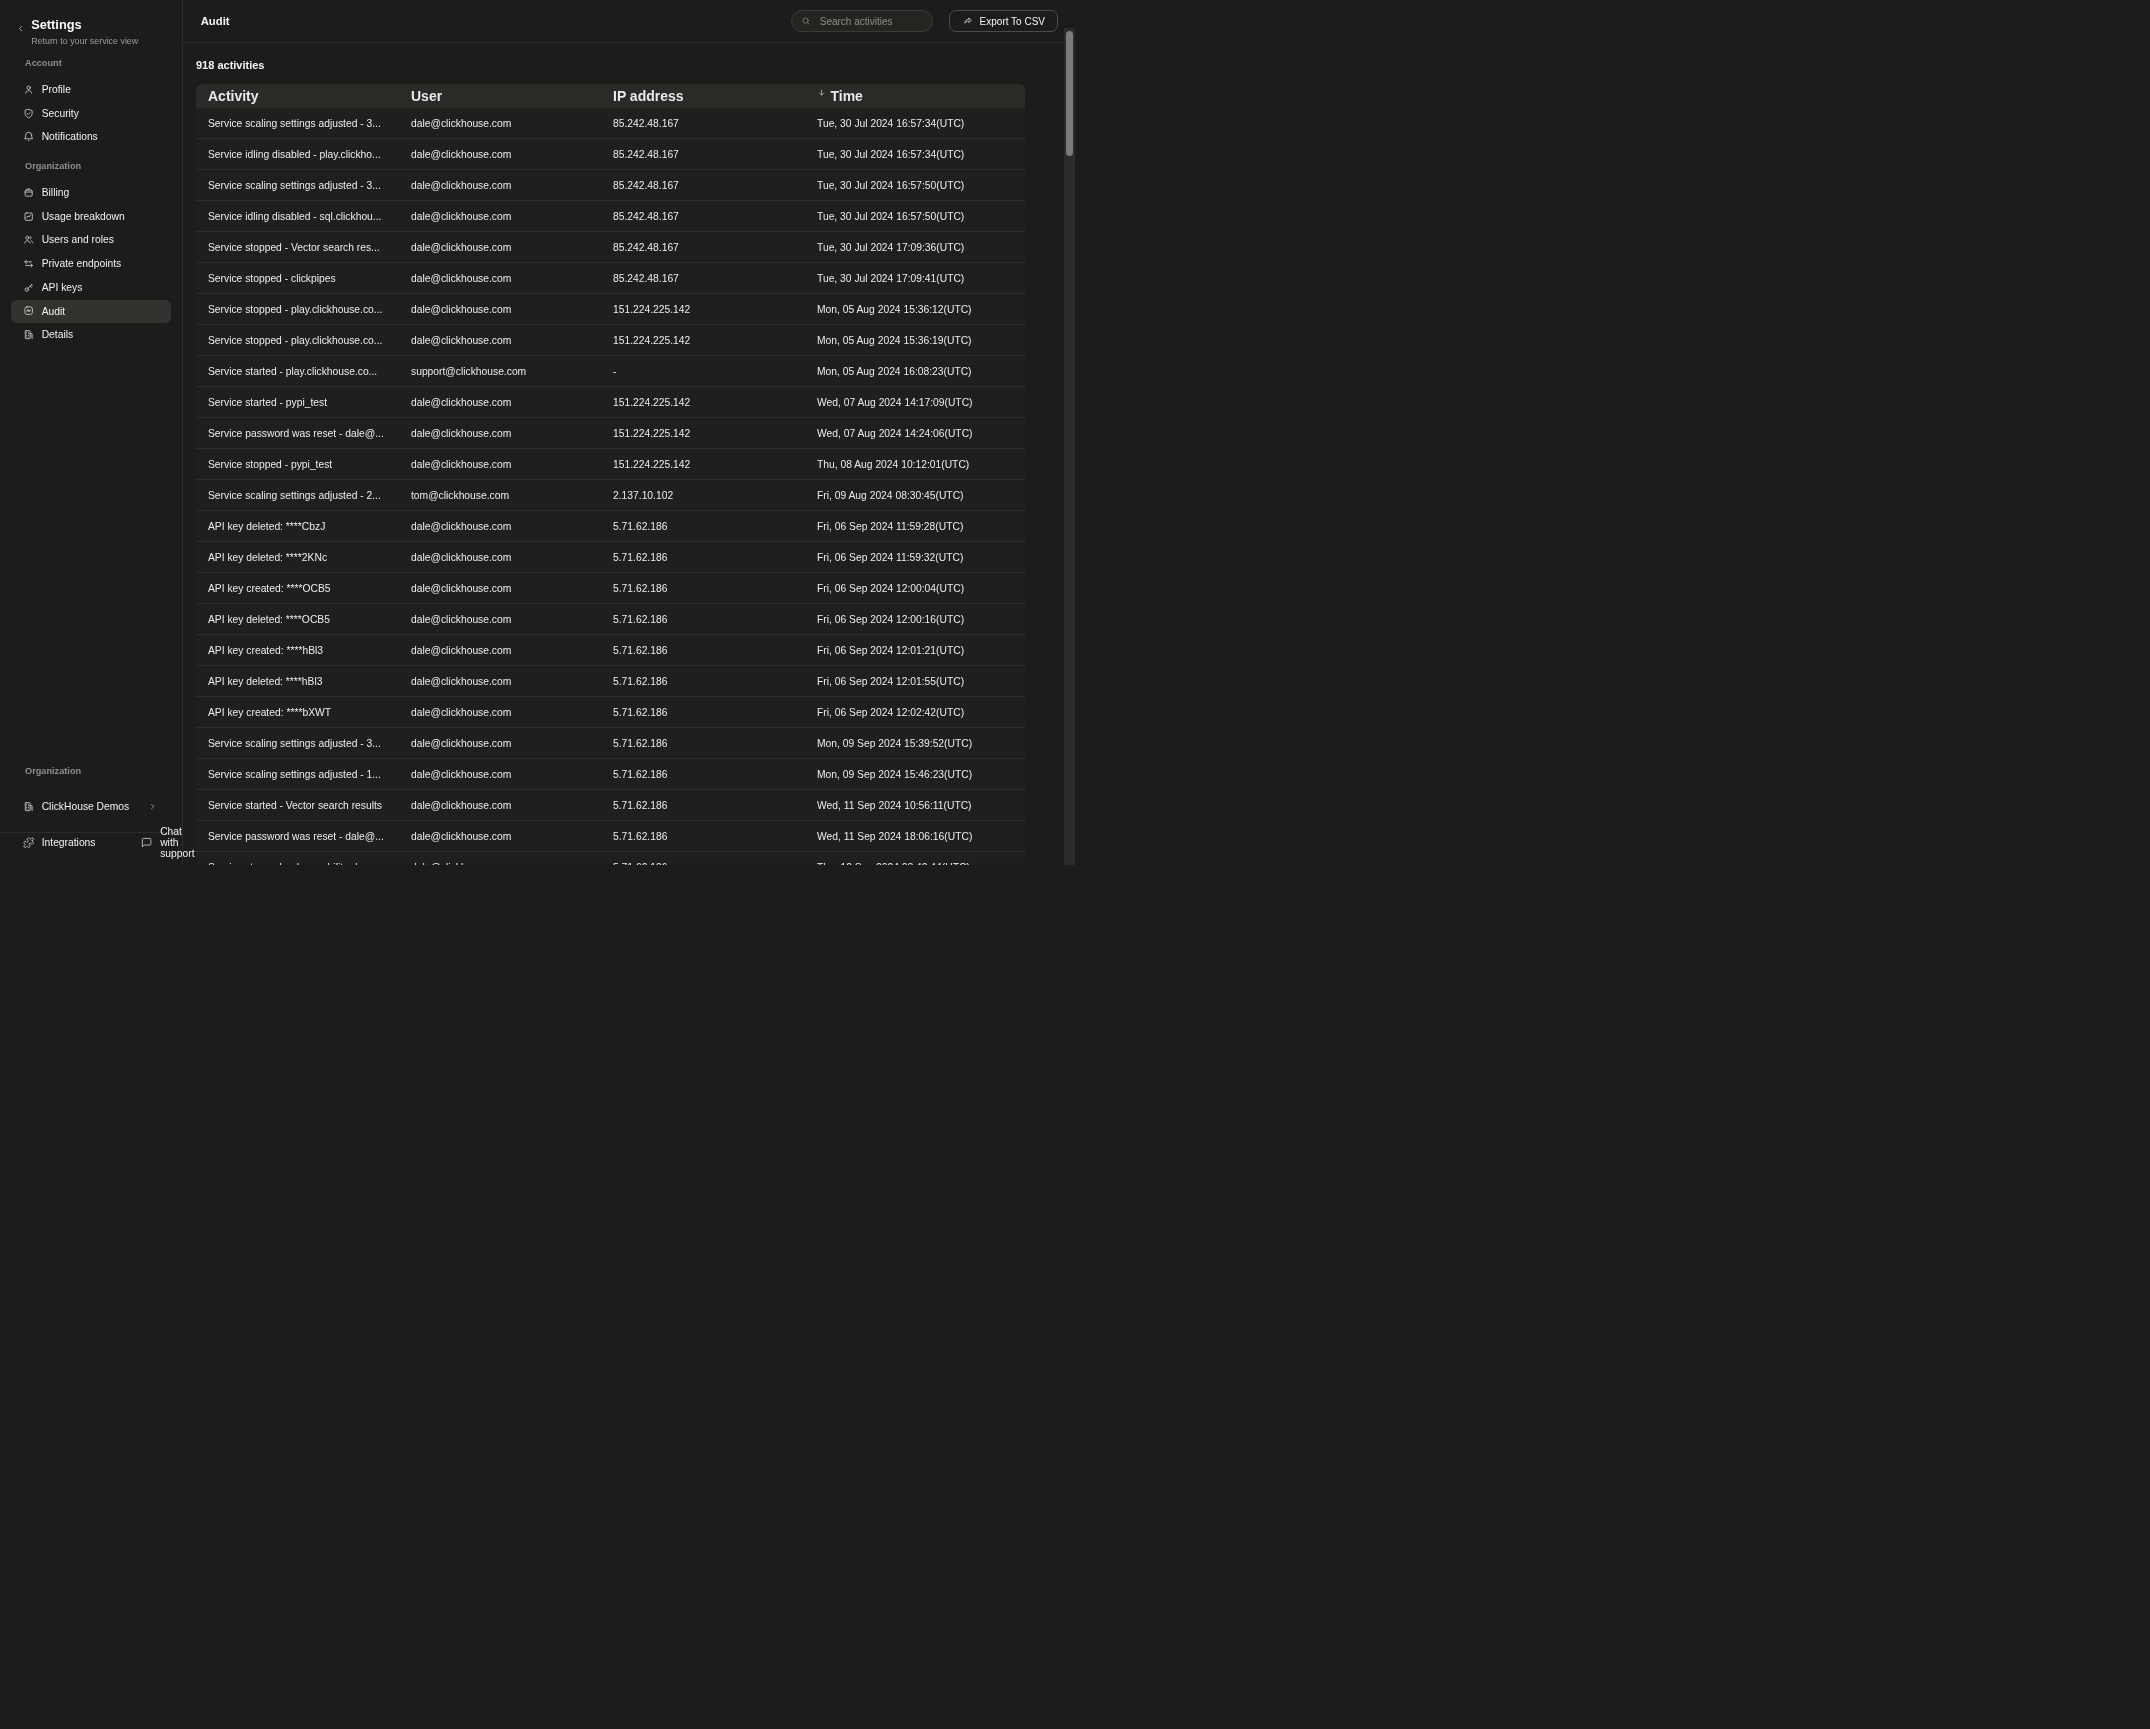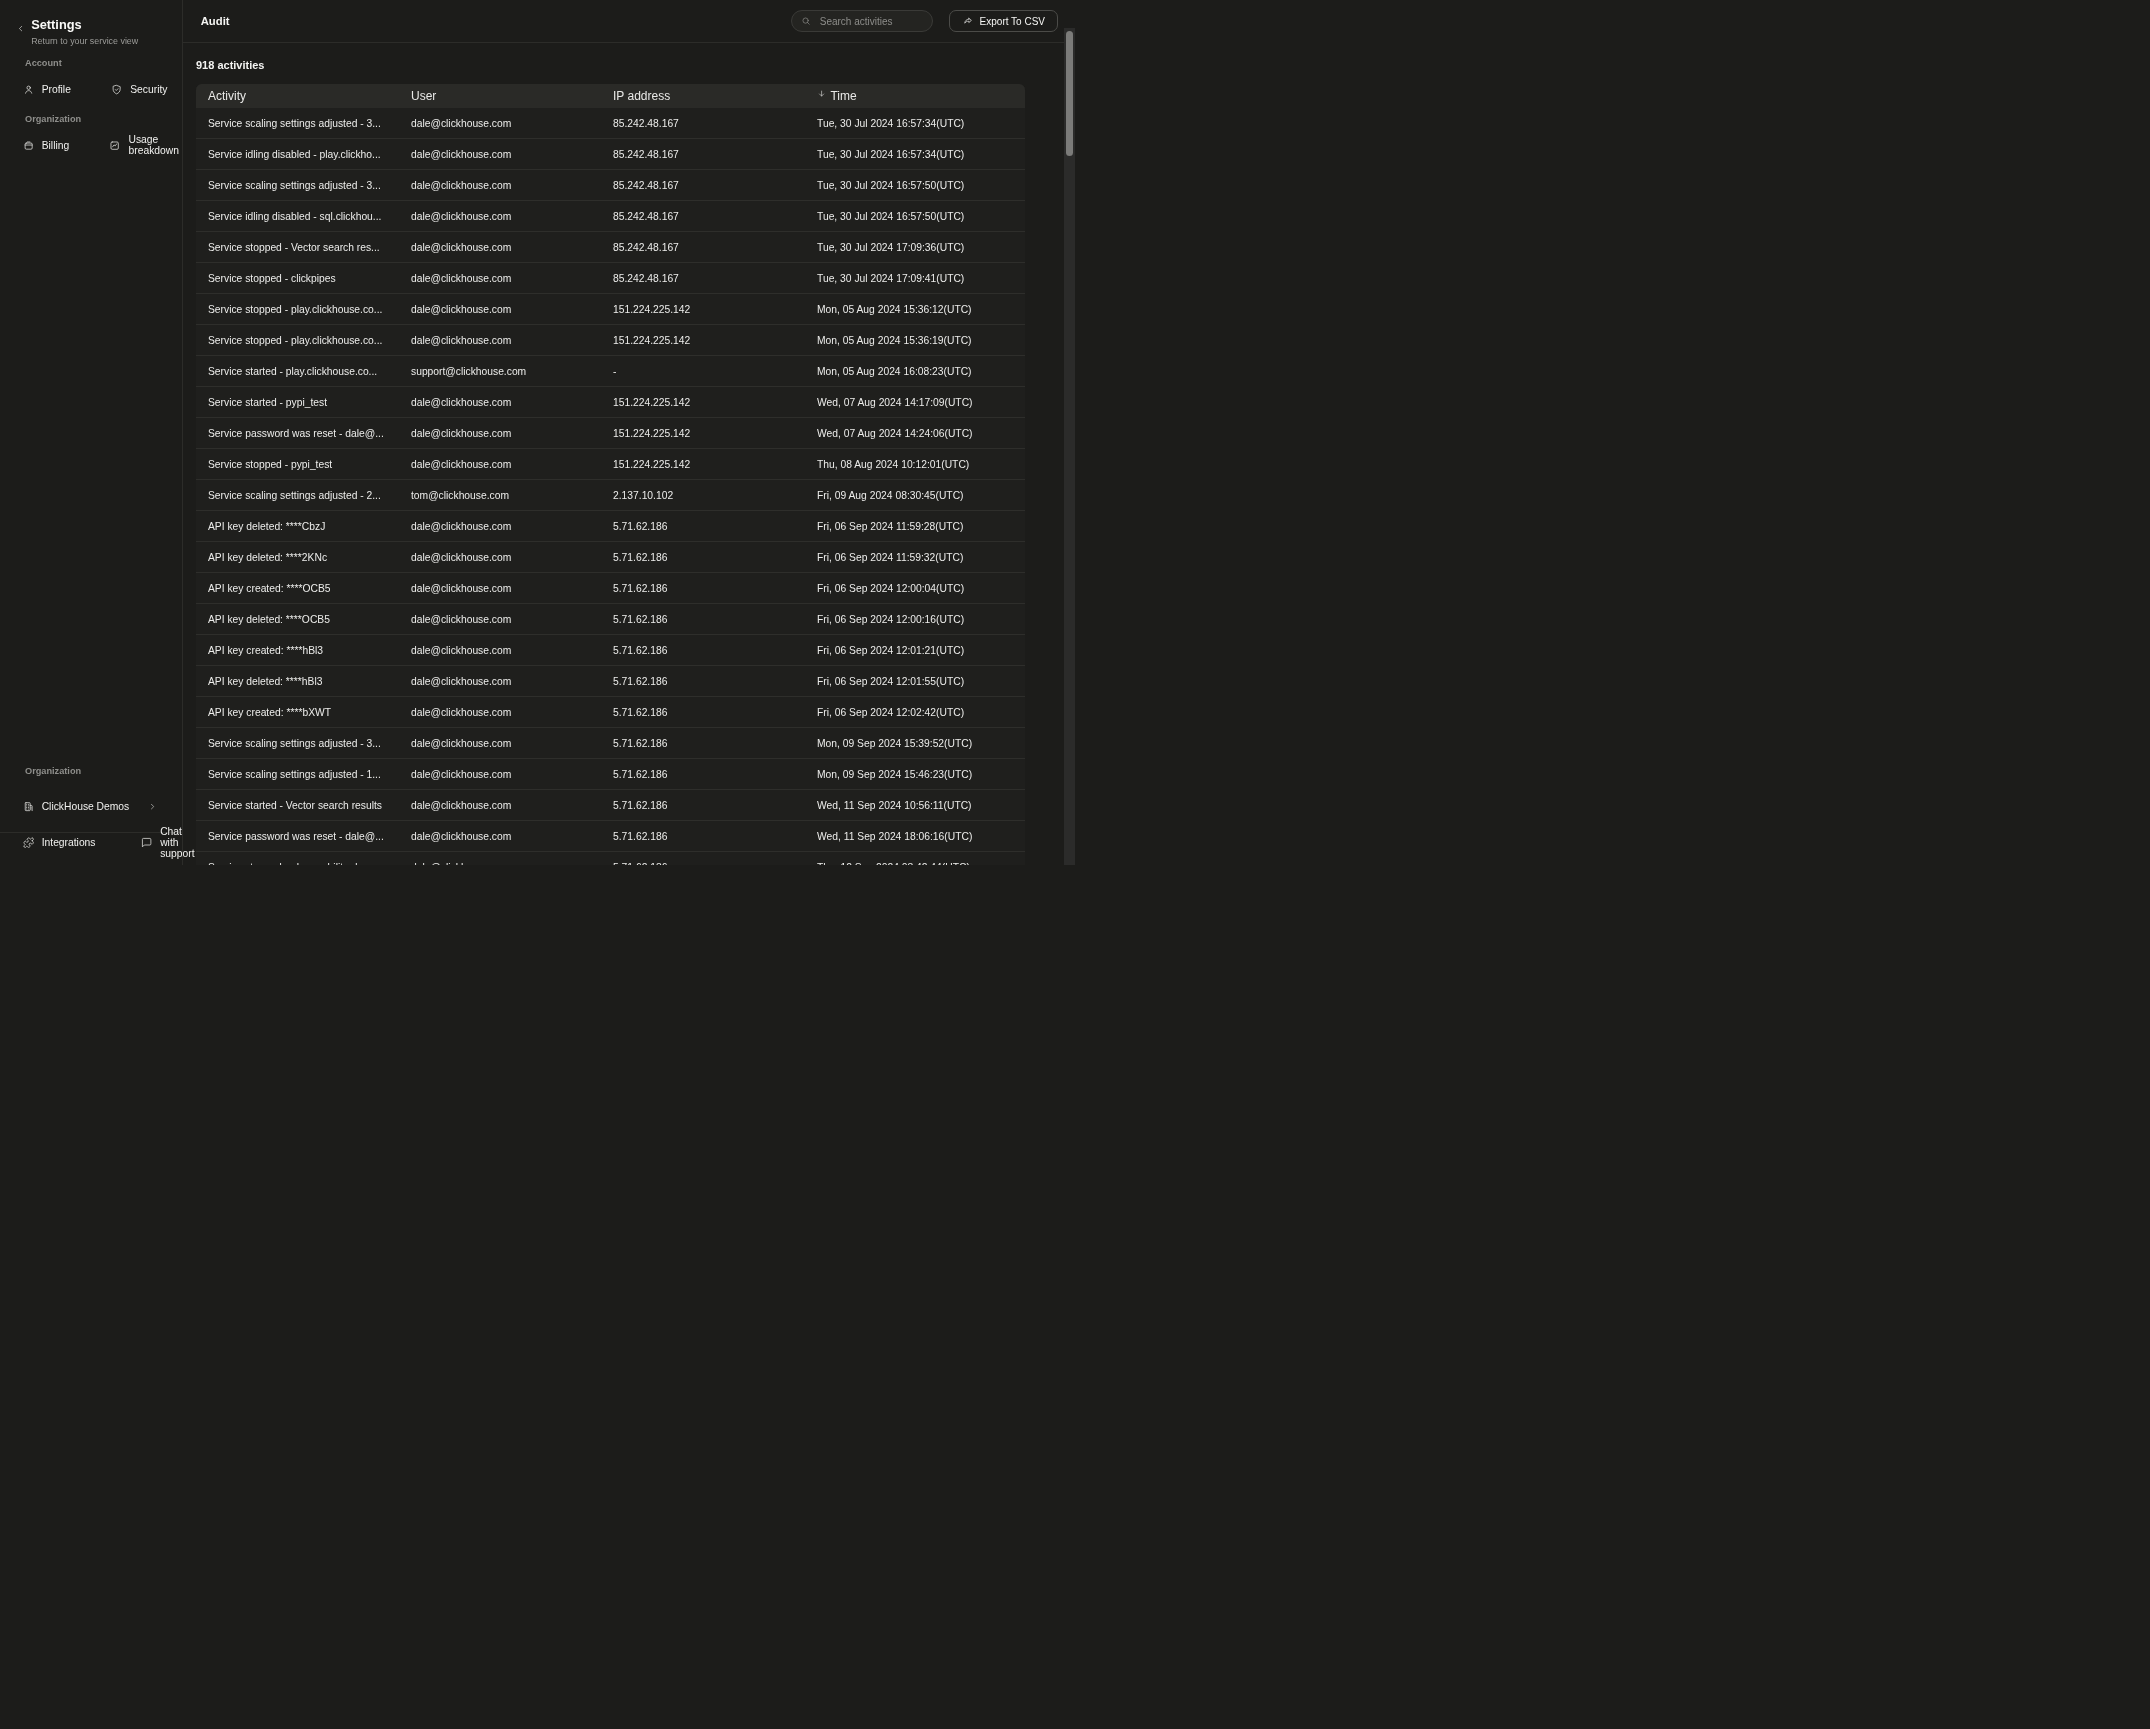--- a/index.html
+++ b/index.html
@@ -15,21 +15,21 @@
   
   .sidebar{position:absolute;left:0;top:0;width:183px;height:100%;box-sizing:border-box;
     border-right:0.7px solid #2c2c29;background:#1c1c1a}
   .sidebar-header{padding:17px 11.3px 0 15.6px;display:flex;gap:6.4px;align-items:flex-start}
   .back-btn{width:9.2px;height:9.2px;margin-top:7px;color:#e8e8e6;background:none;border:none;padding:0;cursor:pointer}
   .sidebar-title{font-size:12.8px;font-weight:700;color:#fafaf8;line-height:15px}
   .sidebar-subtitle{font-size:8.9px;color:#9c9c99;margin-top:4px;cursor:pointer}
   .section-label{font-size:9.2px;line-height:9.2px;font-weight:600;color:#8e8e8b;padding-left:25px}
   .nav-section-account{margin-top:12.8px}
   .nav-section-org{margin-top:13.5px}
-  .nav-list{display:flex;flex-direction:row;gap:0.7px;margin-top:10px}
+  .nav-list{display:flex;flex-direction:column;gap:0.7px;margin-top:10px}
   .nav-item{height:23px;margin:0 11.3px;padding:0 5.7px 0 11.3px;border-radius:5.7px;display:flex;
     align-items:center;gap:7.8px;font-size:10.3px;color:#f1f1ef;cursor:pointer;box-sizing:border-box}
   .nav-item .icon{width:11.3px;height:11.3px;color:#e4e4e1}
   .nav-item.selected{background:#32322f}
   .sidebar-bottom{position:absolute;left:0;bottom:0;width:100%;padding-bottom:12px}
   .org-switcher{margin-top:19px;padding-right:14px}
   .org-switcher .chev{width:9.2px;height:9.2px;margin-left:auto;color:#d9d9d6}
   .sidebar-divider{height:0.7px;background:#2c2c29;margin-top:13.5px}
   .footer-list{display:flex;flex-direction:row;gap:6px;}
   .footer-item{height:20.6px}
@@ -49,21 +49,21 @@
   .search-box input::placeholder{color:#8d8d8a}
   .export-btn{height:22px;box-sizing:border-box;background:transparent;border:0.7px solid #4b4b48;
     border-radius:7px;color:#f5f5f3;font-size:10px;font-family:inherit;display:flex;align-items:center;
     gap:6.4px;padding:0 12px 0 12.8px;cursor:pointer}
   .export-btn .icon{width:10.6px;height:10.6px;color:#f0f0ee}
 
   .content{padding-left:13px}
   .count{margin-top:17px;font-size:11px;line-height:10.6px;font-weight:700;color:#f4f4f2}
   .table{margin-top:13.5px;width:829px;background:#1f1f1d;border-radius:5.7px 5.7px 0 0;overflow:hidden}
   .thead,.tr{display:grid;grid-template-columns:203px 202px 204px 1fr;align-items:center}
-  .thead{height:24px;background:#2a2a27;font-size:12px;font-weight:400;color:#e9e9e7}
+  .thead{height:24px;background:#2a2a27;font-size:14px;font-weight:700;color:#e9e9e7}
   .th,.td{padding-left:12px;white-space:nowrap;overflow:hidden}
   .th-time{display:flex;align-items:flex-start;gap:4.3px}
   .th-time .icon{width:9.2px;height:9.2px;color:#dededc}
   .tr{height:31px;box-sizing:border-box;border-bottom:0.7px solid #2e2e2b;font-size:10.3px;
     color:#ededeb;cursor:pointer}
 
   
   .scrollbar{position:absolute;top:28px;right:0;bottom:0;width:11.3px;background:#2b2b2a}
   .scroll-thumb{position:absolute;top:2.8px;left:2.1px;width:7px;height:125px;border-radius:3.5px;background:#7b7b79}
 </style>

